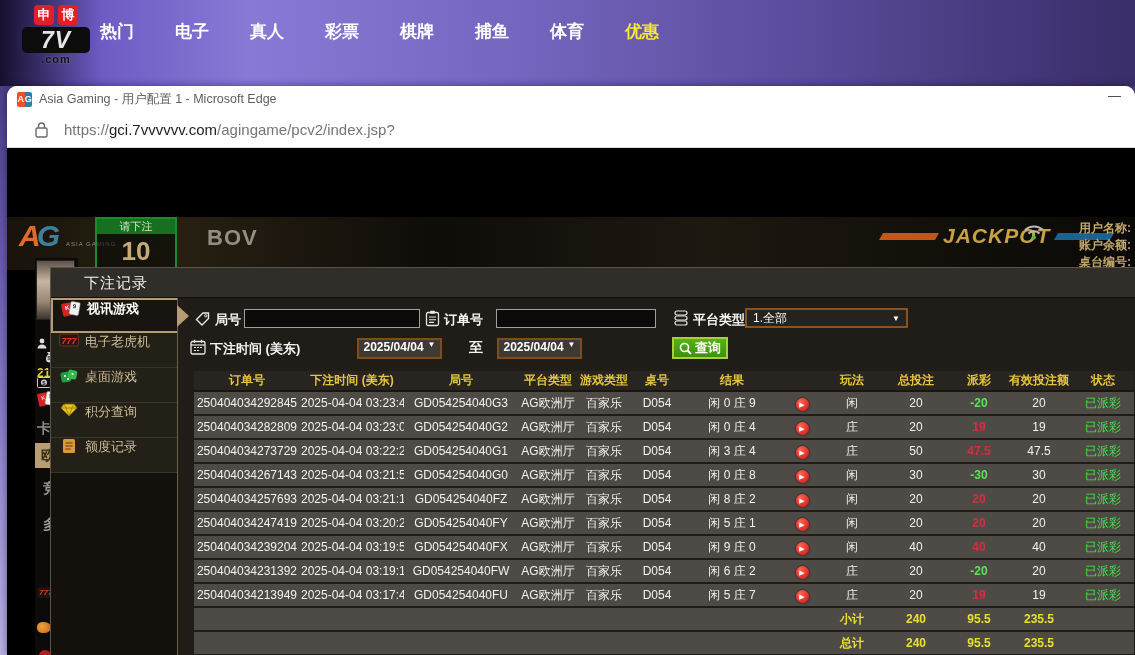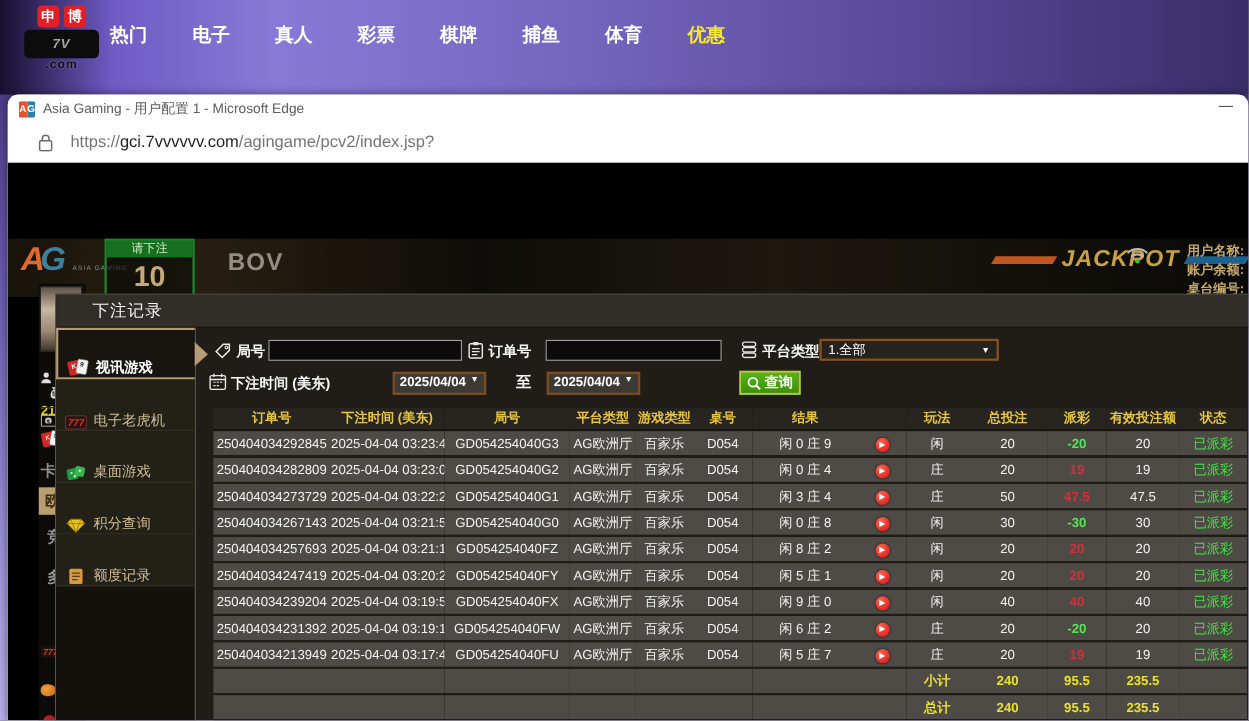--- a/index.html
+++ b/index.html
@@ -10,21 +10,21 @@
   }
   
   .topband{
     position:absolute;left:0;top:0;width:1135px;height:86px;
     background:linear-gradient(90deg,#170f2e 0%,#6e5cc4 9%,#8879d6 22%,#7567c0 45%,#584897 74%,#3a2d68 100%);
   }
   .sitelogo{position:absolute;left:22px;top:5px;width:68px;text-align:center;cursor:pointer;}
   .sitelogo .tiles{display:flex;gap:4px;justify-content:center;}
   .sitelogo .tile{width:20px;height:20px;background:#e31e26;color:#fff;font-size:13px;font-weight:bold;
     border-radius:4px;display:flex;align-items:center;justify-content:center;}
-  .sitelogo .main{margin-top:2px;background:#0c0c0c;color:#a3a3a3;font-size:12px;font-weight:bold;
+  .sitelogo .main{margin-top:2px;background:#0c0c0c;color:#e5e5e5;font-size:23px;font-weight:bold;
     font-style:italic;border-radius:5px;line-height:26px;letter-spacing:1px;}
   .sitelogo .sub{color:#101010;font-weight:bold;font-size:11px;letter-spacing:1px;line-height:12px;
     text-shadow:0 0 2px rgba(255,255,255,.35);}
   .navmenu{position:absolute;left:100px;top:0;height:63px;display:flex;align-items:center;gap:41px;}
   .nav-item{color:#fff;font-size:17px;font-weight:bold;cursor:pointer;white-space:nowrap;}
   .nav-item.active{color:#f6e92e;}
   
   .window{
     position:absolute;left:7px;top:86px;width:1128px;height:569px;
     background:#fff;border-radius:10px 10px 0 0;overflow:hidden;
@@ -49,21 +49,21 @@
     background:linear-gradient(90deg,#18130b 0%,#282012 14%,#0f0d09 38%,#1d1810 62%,#121009 82%,#0a0908 100%);
   }
   .aglogo{position:absolute;left:12px;top:4px;display:flex;align-items:flex-end;cursor:pointer;}
   .aglogo .A{color:#e06a2a;font-size:30px;font-weight:bold;font-style:italic;line-height:30px;}
   .aglogo .G{color:#3e7f9e;font-size:30px;font-weight:bold;font-style:italic;line-height:30px;margin-left:-4px;}
   .aglogo .cap{color:#8f8f8f;font-size:6px;margin-left:6px;margin-bottom:4px;letter-spacing:1px;}
   .betbox{position:absolute;left:88px;top:0;width:82px;height:53px;border:2px solid #1c8a2c;box-sizing:border-box;background:rgba(6,10,6,.55);}
   .betbox .bb-head{background:#16701f;color:#cfe8c4;font-size:11px;text-align:center;line-height:15px;}
   .betbox .bb-num{color:#c7a877;font-size:26px;font-weight:bold;text-align:center;line-height:34px;}
   .bovsign{position:absolute;left:200px;top:8px;color:#b9b4ac;font-size:22px;font-weight:bold;letter-spacing:1px;opacity:.75;}
-  .jackpot{position:absolute;left:896px;top:7px;display:flex;align-items:center;text-align:center;}
+  .jackpot{position:absolute;left:874px;top:7px;display:flex;align-items:center;text-align:center;}
   .jackpot .bar-l{width:56px;height:7px;background:#c2571e;transform:skewX(-30deg);margin-right:6px;}
   .jackpot .bar-r{width:56px;height:7px;background:#1c6290;transform:skewX(-30deg);margin-left:6px;}
   .jackpot .jp{color:#c8a145;font-size:21px;font-weight:bold;font-style:italic;letter-spacing:1px;}
   .jpnum{position:absolute;left:820px;top:33px;color:#8d743c;font-size:22px;font-weight:bold;letter-spacing:2px;margin-top:20px;}
   .wifi{position:absolute;left:1014px;top:4px;}
   .userlabels{position:absolute;right:4px;top:3px;text-align:left;color:#c3a96a;font-size:12px;font-weight:bold;line-height:17px;}
   
   .leftpanel{position:absolute;left:0;top:110px;width:43px;height:397px;background:#0c0b09;overflow:hidden;margin-left:28px;}
   .avatar{position:absolute;left:1px;top:2px;width:37px;height:58px;
     background:linear-gradient(180deg,#5c5247 0%,#c8b6a2 35%,#9a8672 70%,#3c342c 100%);border:1px solid #222;cursor:pointer;}
@@ -82,21 +82,21 @@
   .lp-777{color:#d4392a;font-size:8px;font-weight:bold;font-style:italic;background:#1d120c;border-radius:2px;padding:1px 2px;}
   .fishicon{width:14px;height:11px;border-radius:50% 60% 60% 50%;background:radial-gradient(circle at 35% 40%,#f0a43c,#c45f18);display:inline-block;}
   .reddot{position:absolute;left:4px;top:392px;width:12px;height:12px;border-radius:50%;background:#b01f1f;}
   
   .modal{position:absolute;left:43px;top:119px;width:1085px;height:388px;background:#201d18;
     border:1px solid #59544a;border-right:none;border-bottom:none;box-sizing:border-box;}
   .modal-header{height:29px;background:#312e29;border-bottom:1px solid #121008;
     color:#f2f2f2;font-size:15px;line-height:29px;padding-left:33px;letter-spacing:1px;}
   .modal-body{display:flex;height:357px;}
   .msidebar{width:126px;flex:0 0 126px;background:#14110d;border-right:1px solid #6b6250;}
-  .ms-item{height:47px;display:flex;align-items:flex-end;background:#232018;border-bottom:1px solid #393429;
+  .ms-item{height:35px;display:flex;align-items:flex-start;background:#232018;border-bottom:1px solid #393429;
     color:#cdbc94;font-size:13px;cursor:pointer;position:relative;box-sizing:border-box;}
   .ms-item .mico{width:20px;margin:0 6px 0 8px;display:flex;justify-content:center;}
   .ms-item.selected{background:#181510;border:2px solid #b59c74;border-right:none;color:#ffffff;font-weight:bold;}
   .ms-item.selected::after{content:"";position:absolute;right:-12px;top:50%;margin-top:-11px;
     border-top:11px solid transparent;border-bottom:11px solid transparent;border-left:12px solid #b59c74;z-index:5;}
   .mcontent{position:relative;flex:1;}
   .flabel{position:absolute;color:#f5f5f5;font-size:13px;font-weight:bold;white-space:nowrap;}
   .ficon{position:absolute;}
   .finput{position:absolute;height:17px;background:#0c0b09;border:1px solid #9f9f9f;color:#eee;
     font-size:12px;padding:0 4px;box-sizing:content-box;}

